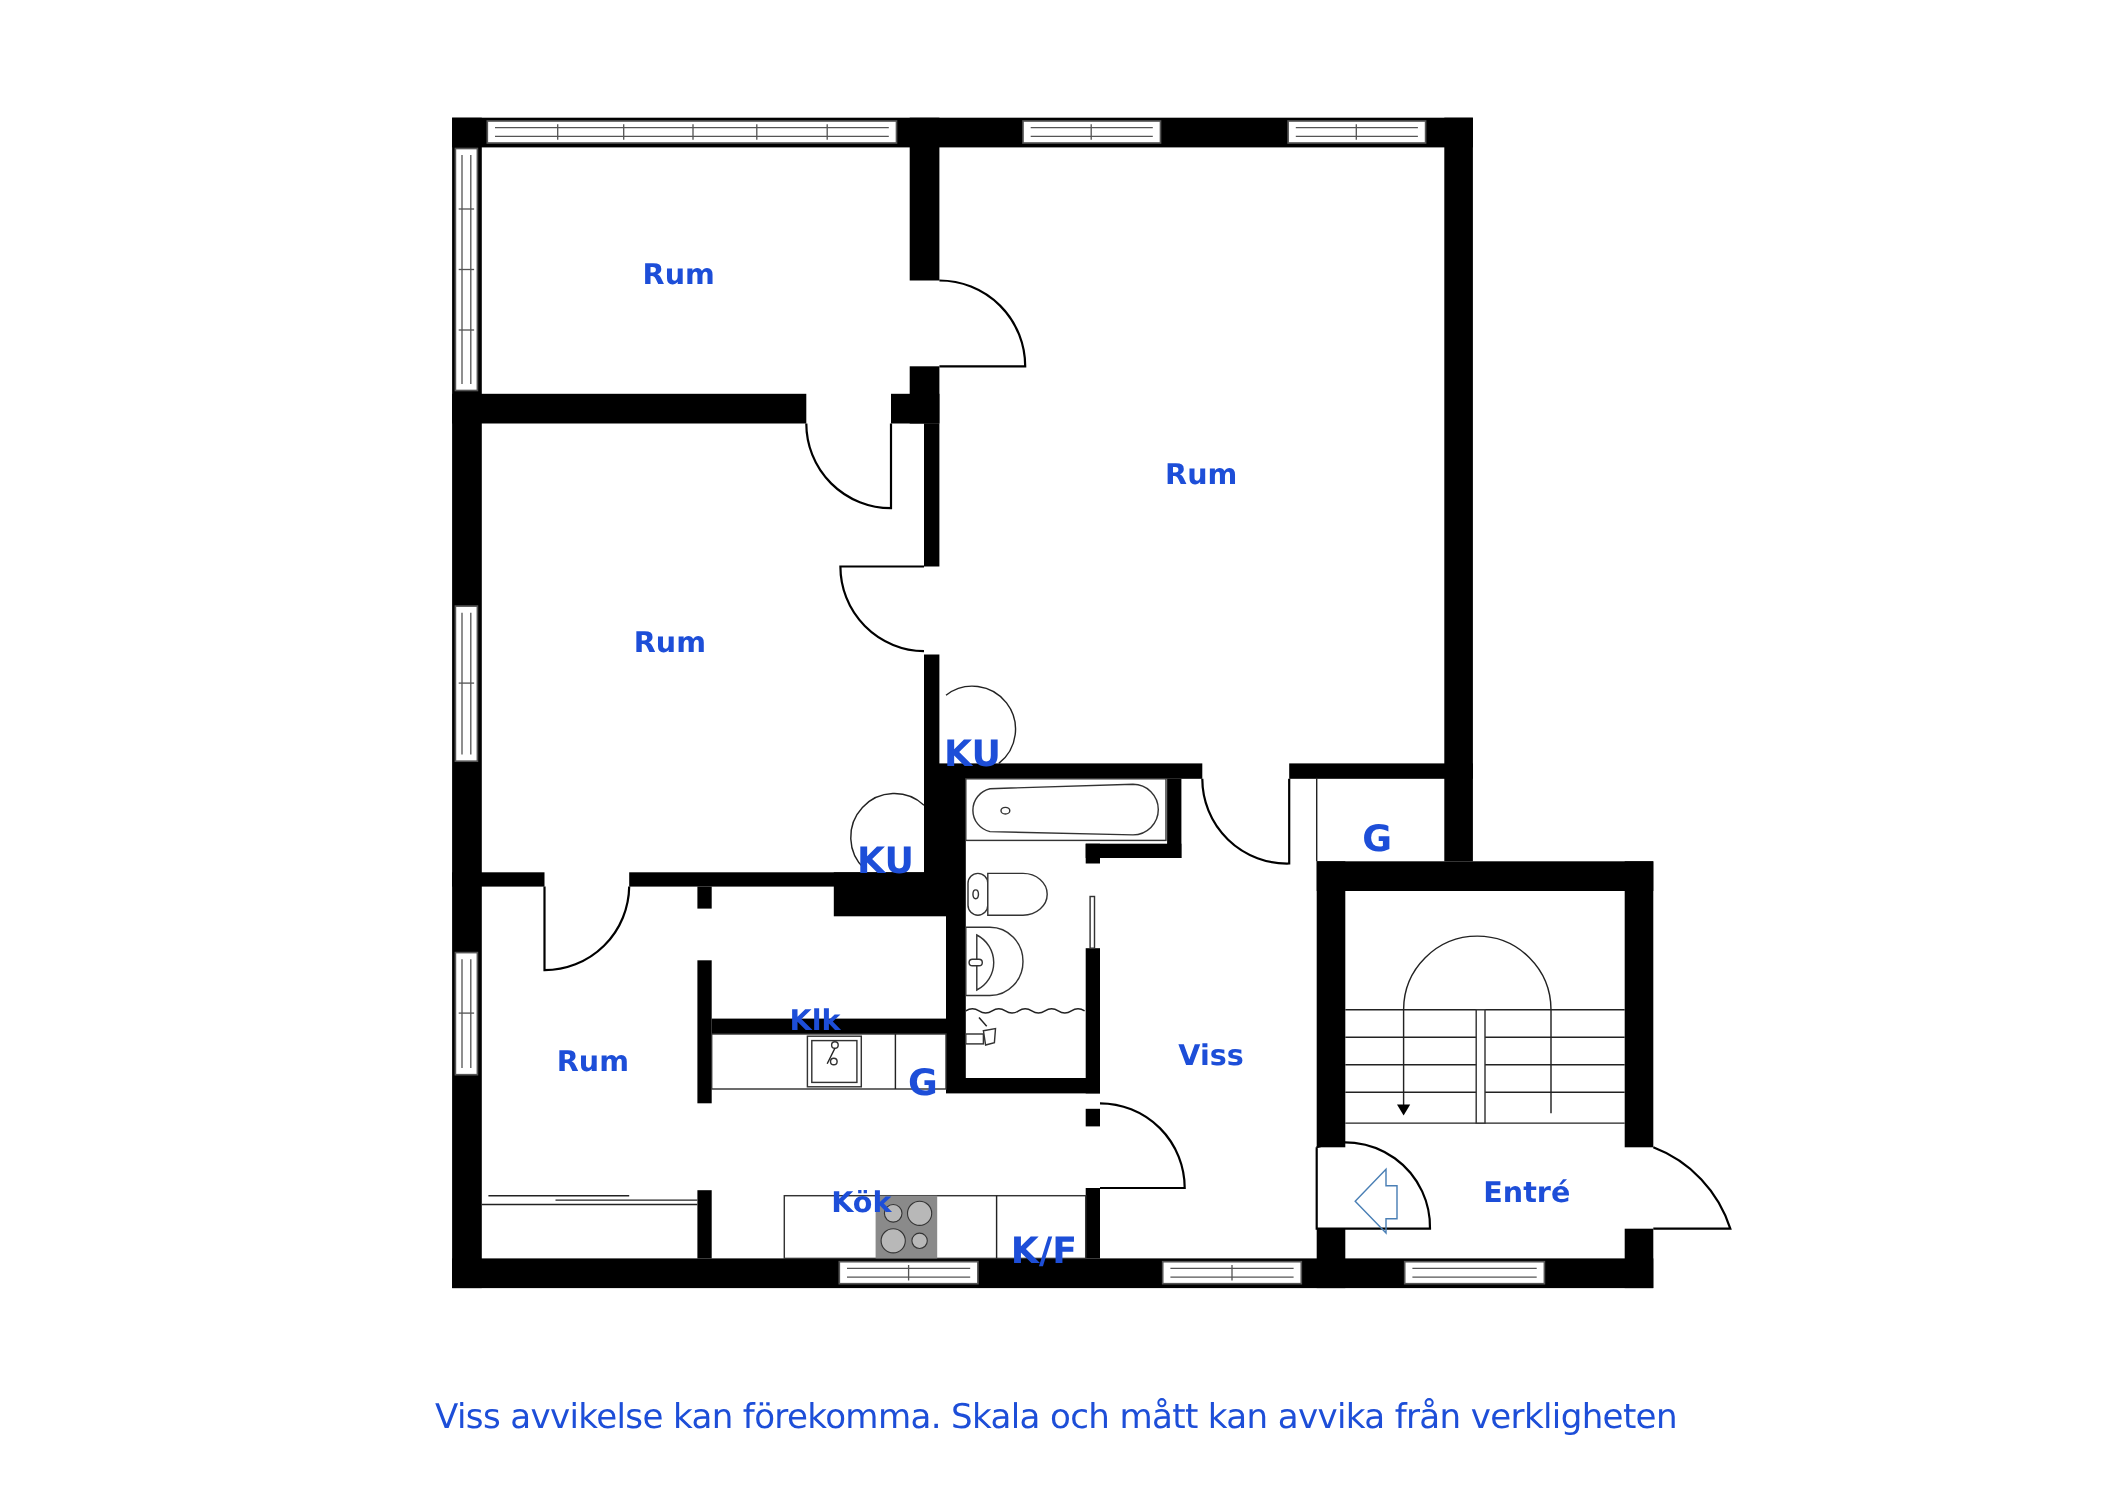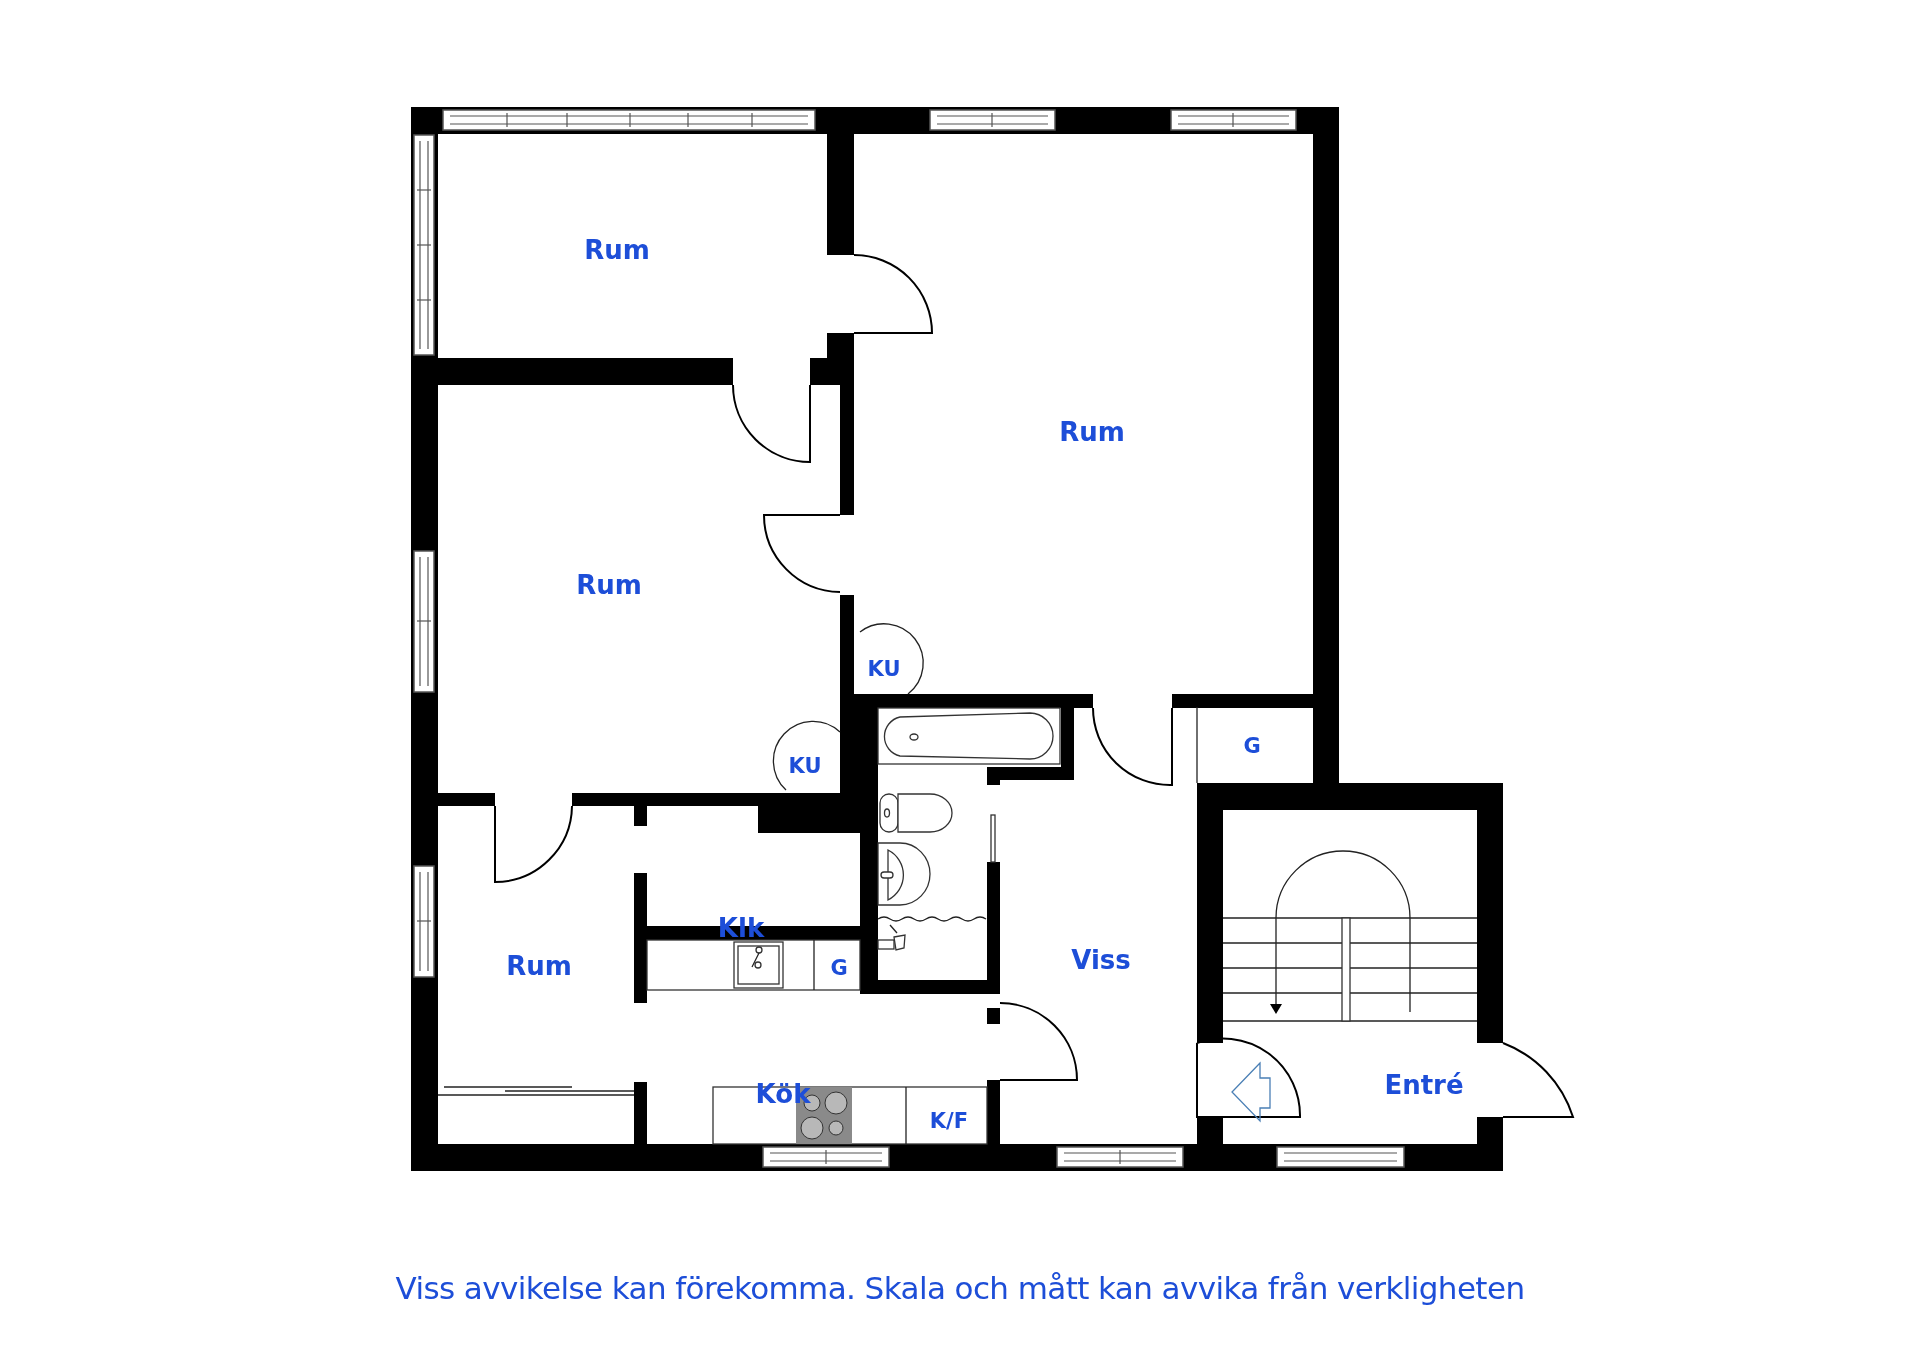--- a/index.html
+++ b/index.html
@@ -5,21 +5,21 @@
   html, body { margin:0; padding:0; background:#ffffff; }
   body { width:1920px; height:1357px; position:relative; overflow:hidden; font-family:"DejaVu Sans", sans-serif; }
   #plan { position:absolute; left:0; top:0; width:1920px; height:1357px; }
   .wall { fill:#000; }
   .win { fill:#fff; stroke:#555; stroke-width:1.5; }
   .winline { stroke:#555; stroke-width:1.2; fill:none; }
   .door { fill:none; stroke:#000; stroke-width:2; }
   .fix { fill:#fff; stroke:#333; stroke-width:1.3; }
   .thin { fill:none; stroke:#222; stroke-width:1.3; }
   .label { position:absolute; font-family:"DejaVu Sans", sans-serif; font-weight:bold; font-size:26px; color:#1d4ed8; transform:translate(-50%,-50%); white-space:nowrap; }
-  .label.small { font-size:21px; }
+  .label.small { font-size:33px;margin-top:16px; }
   .caption { position:absolute; left:50%; top:1288px; transform:translate(-50%,-50%); font-family:"DejaVu Sans", sans-serif; font-size:31px; color:#1d4ed8; white-space:nowrap; letter-spacing:-0.6px; }
 </style>
 </head>
 <body>
 
 <svg id="plan" viewBox="0 0 1920 1357" xmlns="http://www.w3.org/2000/svg">
 
   <g>
 
     <rect class="wall" x="411" y="107" width="928" height="27"></rect>
@@ -224,21 +224,21 @@
   <path class="thin" d="M840 732 A37 37 0 0 0 786 790"></path>
 </svg>
 
 <div class="label" style="left:617px;top:250px">Rum</div>
 <div class="label" style="left:1092px;top:432px">Rum</div>
 <div class="label" style="left:609px;top:585px">Rum</div>
 <div class="label" style="left:539px;top:966px">Rum</div>
 <div class="label" style="left:741px;top:928px">Klk</div>
 <div class="label" style="left:783px;top:1094px">Kök</div>
 <div class="label" style="left:1101px;top:960px">Viss</div>
-<div class="label" style="left:1424px;top:1085px">Entré</div>
+<div class="label" style="left:1388px;top:1085px">Entré</div>
 
 <div class="label small" style="left:884px;top:669px">KU</div>
 <div class="label small" style="left:805px;top:766px">KU</div>
 <div class="label small" style="left:1252px;top:746px">G</div>
 <div class="label small" style="left:839px;top:968px">G</div>
 <div class="label small" style="left:949px;top:1121px">K/F</div>
 
 <div class="caption">Viss avvikelse kan förekomma. Skala och mått kan avvika från verkligheten</div>
 
 </body></html>

